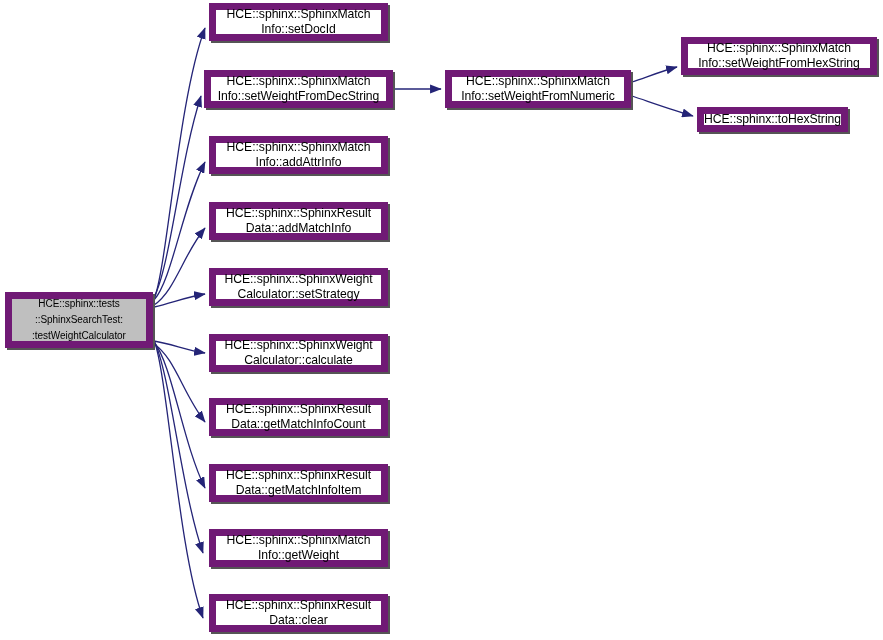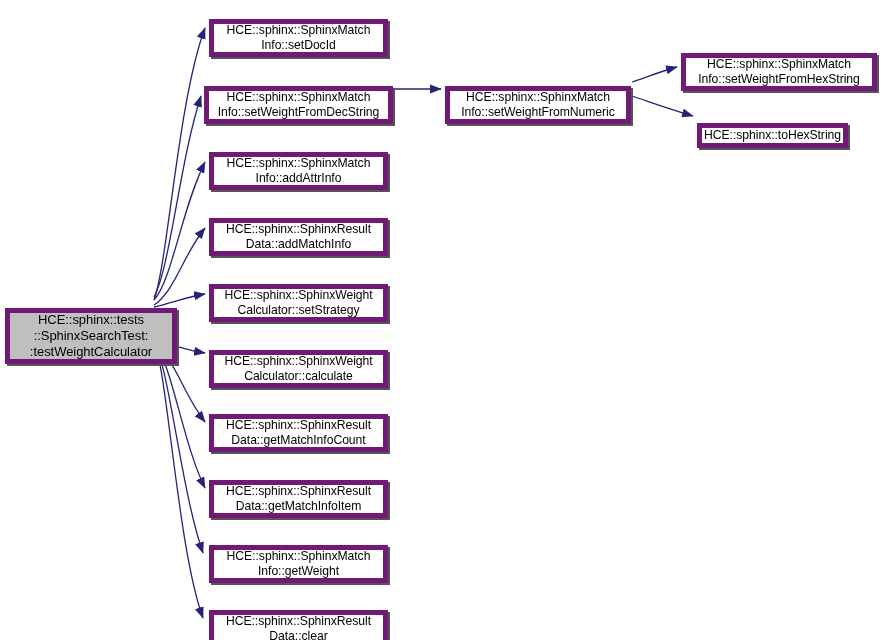--- a/index.html
+++ b/index.html
@@ -19,34 +19,33 @@
     position: absolute;
     left: 0;
     top: 0;
     width: 883px;
     height: 640px;
     pointer-events: none;
   }
   .node {
     position: absolute;
     box-sizing: border-box;
-    border: 5px solid #701a75;
+    border: 7px solid #701a75;
     background: #ffffff;
     box-shadow: 2px 2px 0 0 #555555;
     display: flex;
     align-items: center;
     justify-content: center;
     text-align: center;
     font-size: 12.2px;
     line-height: 14.6px;
     color: #000000;
     letter-spacing: -0.05px;
     white-space: pre-line;
     z-index: 2;
-    margin-top: 16px;
   }
   .node.root {
     background: #bfbfbf;
   }
   .node-label {
     display: block;
     padding: 0 3px;
     white-space: pre-line;
   }
 </style>
@@ -72,21 +71,21 @@
         <path d="M 154,342 C 172,364 183,444 205,488" fill="none" stroke="#242477" stroke-width="1.3" marker-end="url(#arrowhead)"></path>
         <path d="M 154,341 C 170,372 181,490 203,553" fill="none" stroke="#242477" stroke-width="1.3" marker-end="url(#arrowhead)"></path>
         <path d="M 154,340 C 168,377 178,550 203,618" fill="none" stroke="#242477" stroke-width="1.3" marker-end="url(#arrowhead)"></path>
         <path d="M 394,89 L 441,89" fill="none" stroke="#242477" stroke-width="1.3" marker-end="url(#arrowhead)"></path>
         <path d="M 632,82 C 647,77 662,71 677,67" fill="none" stroke="#242477" stroke-width="1.3" marker-end="url(#arrowhead)"></path>
         <path d="M 632,96 C 650,102 672,110 693,116" fill="none" stroke="#242477" stroke-width="1.3" marker-end="url(#arrowhead)"></path>
       </g>
   </svg>
 
   <div id="nodes">
-      <div class="node root" style="left: 5px; top: 292px; width: 172px; height: 56px; font-size: 13px; line-height: 16px;"><span class="node-label">HCE::sphinx::tests
+      <div class="node root" style="left: 5px; top: 292px; width: 148px; height: 56px; font-size: 10px; line-height: 16px;"><span class="node-label">HCE::sphinx::tests
 ::SphinxSearchTest:
 :testWeightCalculator</span></div>
       <div class="node" style="left: 209px; top: 3px; width: 179px; height: 38px;"><span class="node-label">HCE::sphinx::SphinxMatch
 Info::setDocId</span></div>
       <div class="node" style="left: 204px; top: 70px; width: 189px; height: 38px;"><span class="node-label">HCE::sphinx::SphinxMatch
 Info::setWeightFromDecString</span></div>
       <div class="node" style="left: 209px; top: 136px; width: 179px; height: 38px;"><span class="node-label">HCE::sphinx::SphinxMatch
 Info::addAttrInfo</span></div>
       <div class="node" style="left: 209px; top: 202px; width: 179px; height: 38px;"><span class="node-label">HCE::sphinx::SphinxResult
 Data::addMatchInfo</span></div>

